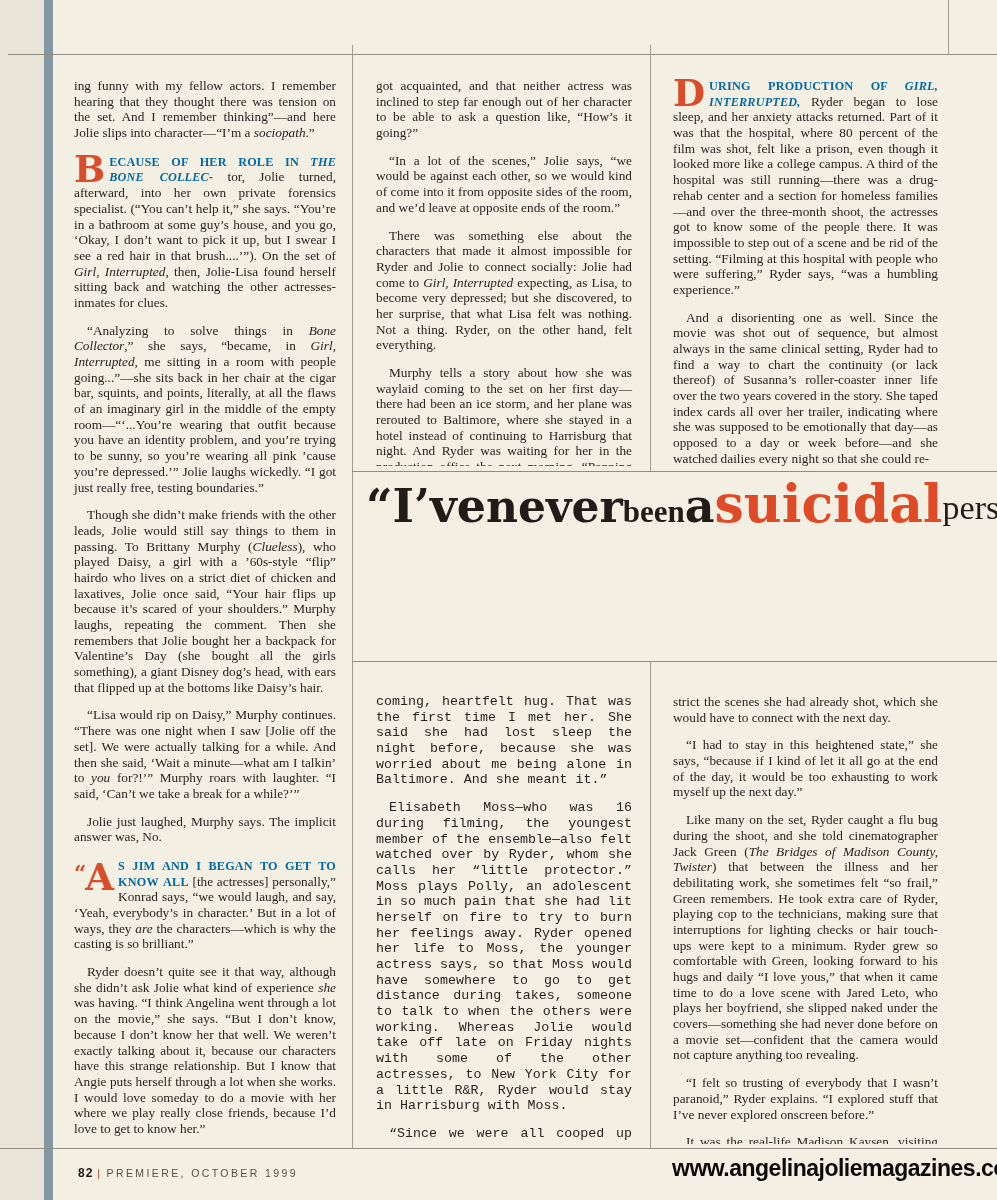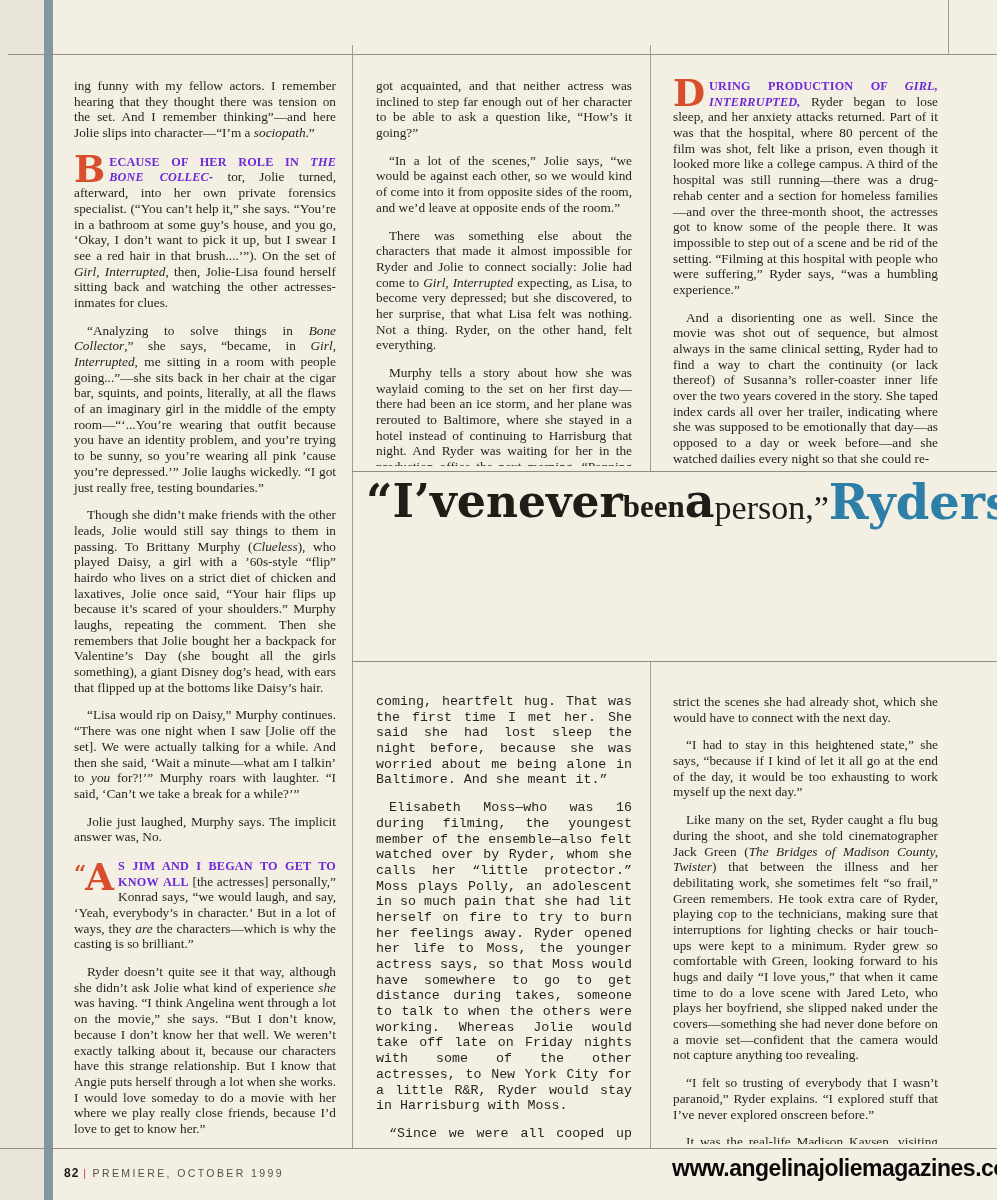--- a/index.html
+++ b/index.html
@@ -20,31 +20,31 @@
     hyphens:none;
   }
   .col p { margin:12px; }
   .col p.indent { text-indent:13px; }
   .col p.gap { margin-top:13px; }
   .drop {
     float:left; font-family:"DejaVu Serif", serif; font-weight:700;
     font-size:37px; line-height:29px; padding:1px 4px 0 0; color:#d84e2c;
   }
   .drop-q { font-size:0.58em; vertical-align:0.42em; letter-spacing:-2px; padding-right:1px; }
-  .lead { color:#6d28d9; font-size:12.2px; letter-spacing:0.2px; word-spacing:1.5px; font-weight:600; }
+  .lead { color:#0369a1; font-size:12.2px; letter-spacing:0.2px; word-spacing:1.5px; font-weight:600; }
 
   .quote-box {
     position:absolute; left:366px; top:478px; width:626px; height:172px;
     display:flex; flex-direction:row; justify-content:space-between;
     font-family:"DejaVu Serif", serif;
   }
   .q-line { display:flex; justify-content:space-between; align-items:baseline; line-height:1; white-space:nowrap; }
 
   .footer-left {
-    position:absolute; left:64px; top:1166px;
+    position:absolute; left:78px; top:1166px;
     font-family:"Liberation Sans", sans-serif; font-size:10.5px;
     letter-spacing:2.4px; color:#555048;text-align:right;
   }
   .footer-left .pg { font-weight:700; font-size:12px; color:#1b1815; letter-spacing:1px; }
   .footer-left .sep { color:#c74836; padding:0 4px; }
   .watermark {
     position:absolute; left:672px; top:1155px; width:315px;
     font-family:"Liberation Sans", sans-serif; font-weight:700;
     font-size:23px; letter-spacing:-0.5px; color:#0b0a09; text-align:right;
   }
@@ -91,20 +91,21 @@
       <p class=""><span class="drop">D</span><span class="lead">URING PRODUCTION OF <i>GIRL, INTERRUPTED,</i></span> Ryder began to lose sleep, and her anxiety attacks returned. Part of it was that the hospital, where 80 percent of the film was shot, felt like a prison, even though it looked more like a college campus. A third of the hospital was still running—there was a drug-rehab center and a section for homeless families—and over the three-month shoot, the actresses got to know some of the people there. It was impossible to step out of a scene and be rid of the setting. “Filming at this hospital with people who were suffering,” Ryder says, “was a humbling experience.”</p>
       <p class="indent ">And a disorienting one as well. Since the movie was shot out of sequence, but almost always in the same clinical setting, Ryder had to find a way to chart the continuity (or lack thereof) of Susanna’s roller-coaster inner life over the two years covered in the story. She taped index cards all over her trailer, indicating where she was supposed to be emotionally that day—as opposed to a day or week before—and she watched dailies every night so that she could re-</p>
     </div>
 
   <div class="quote-box">
       <div class="q-line">
         <span style="font-size: 46px; font-weight: 700; color: rgb(32, 28, 24); font-family: &quot;DejaVu Serif&quot;, serif;">“I’ve</span>
         <span style="font-size: 44px; font-weight: 700; color: rgb(32, 28, 24); font-family: &quot;DejaVu Serif&quot;, serif;">never</span>
         <span style="font-size: 31px; font-weight: 700; color: rgb(32, 28, 24); font-family: &quot;Liberation Serif&quot;, serif;">been</span>
         <span style="font-size: 46px; font-weight: 700; color: rgb(32, 28, 24); font-family: &quot;DejaVu Serif&quot;, serif;">a</span>
+        <span style="font-size: 52px; font-weight: 700; color: rgb(223, 74, 39); font-family: &quot;DejaVu Serif&quot;, serif;">suicidal</span>
       </div>
       <div class="q-line">
         <span style="font-size: 34px; font-weight: 400; color: rgb(32, 28, 24); font-family: &quot;Liberation Serif&quot;, serif;">person,”</span>
         <span style="font-size: 48px; font-weight: 700; color: rgb(46, 127, 168); font-family: &quot;DejaVu Serif&quot;, serif;">Ryder</span>
         <span style="font-size: 46px; font-weight: 700; color: rgb(46, 127, 168); font-family: &quot;DejaVu Serif&quot;, serif;">says,</span>
         <span style="font-size: 31px; font-weight: 400; color: rgb(32, 28, 24); font-family: &quot;Liberation Serif&quot;, serif;">“but there</span>
         <span style="font-size: 42px; font-weight: 700; color: rgb(32, 28, 24); font-family: &quot;DejaVu Serif&quot;, serif;">have</span>
       </div>
       <div class="q-line">
         <span style="font-size: 44px; font-weight: 700; color: rgb(32, 28, 24); font-family: &quot;DejaVu Serif&quot;, serif;">been times</span>

